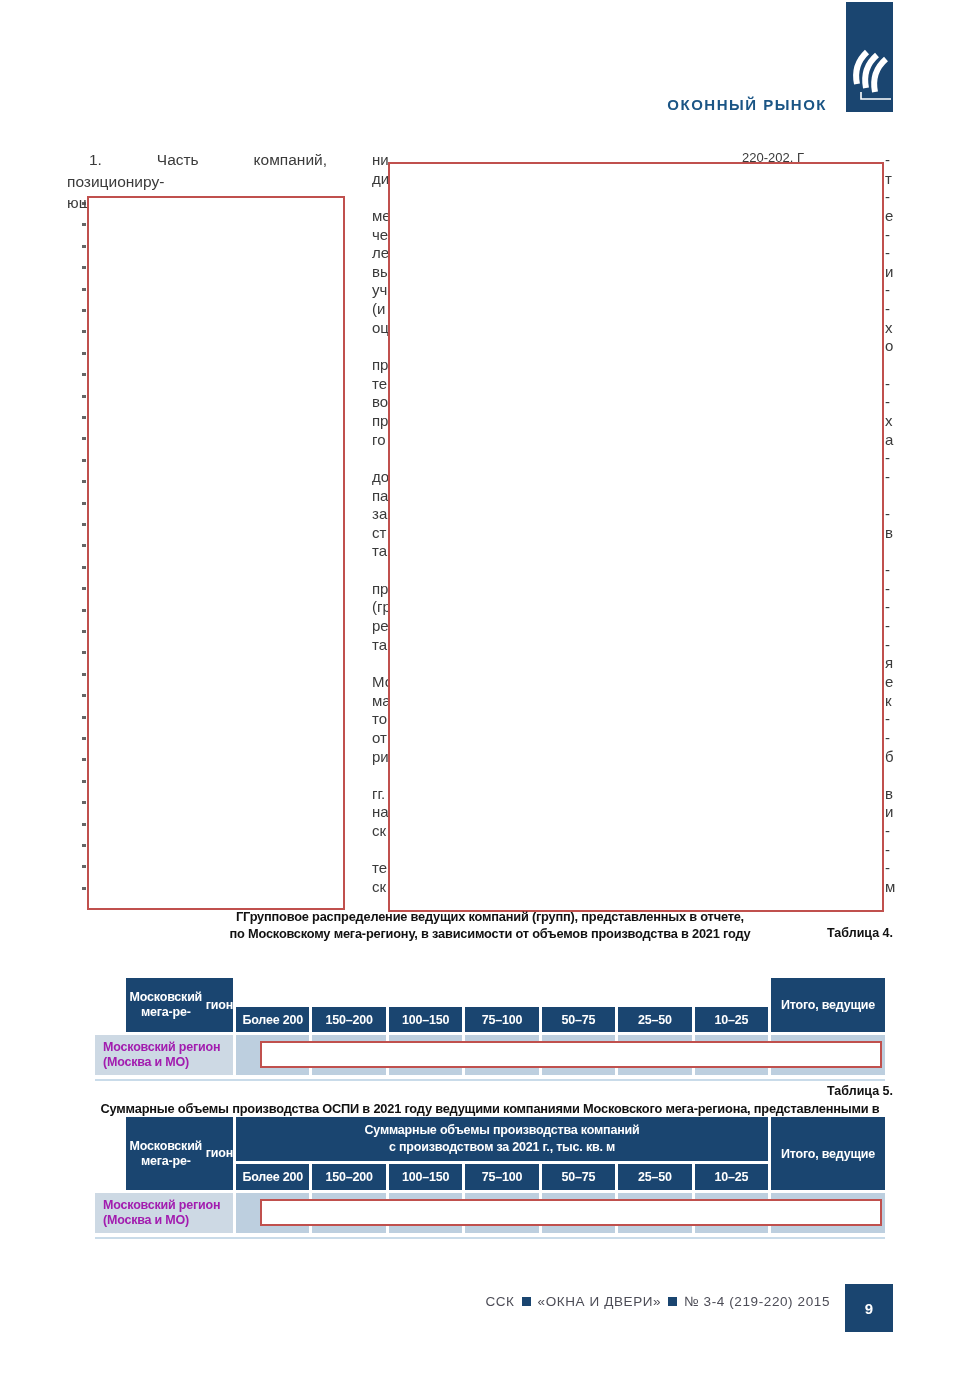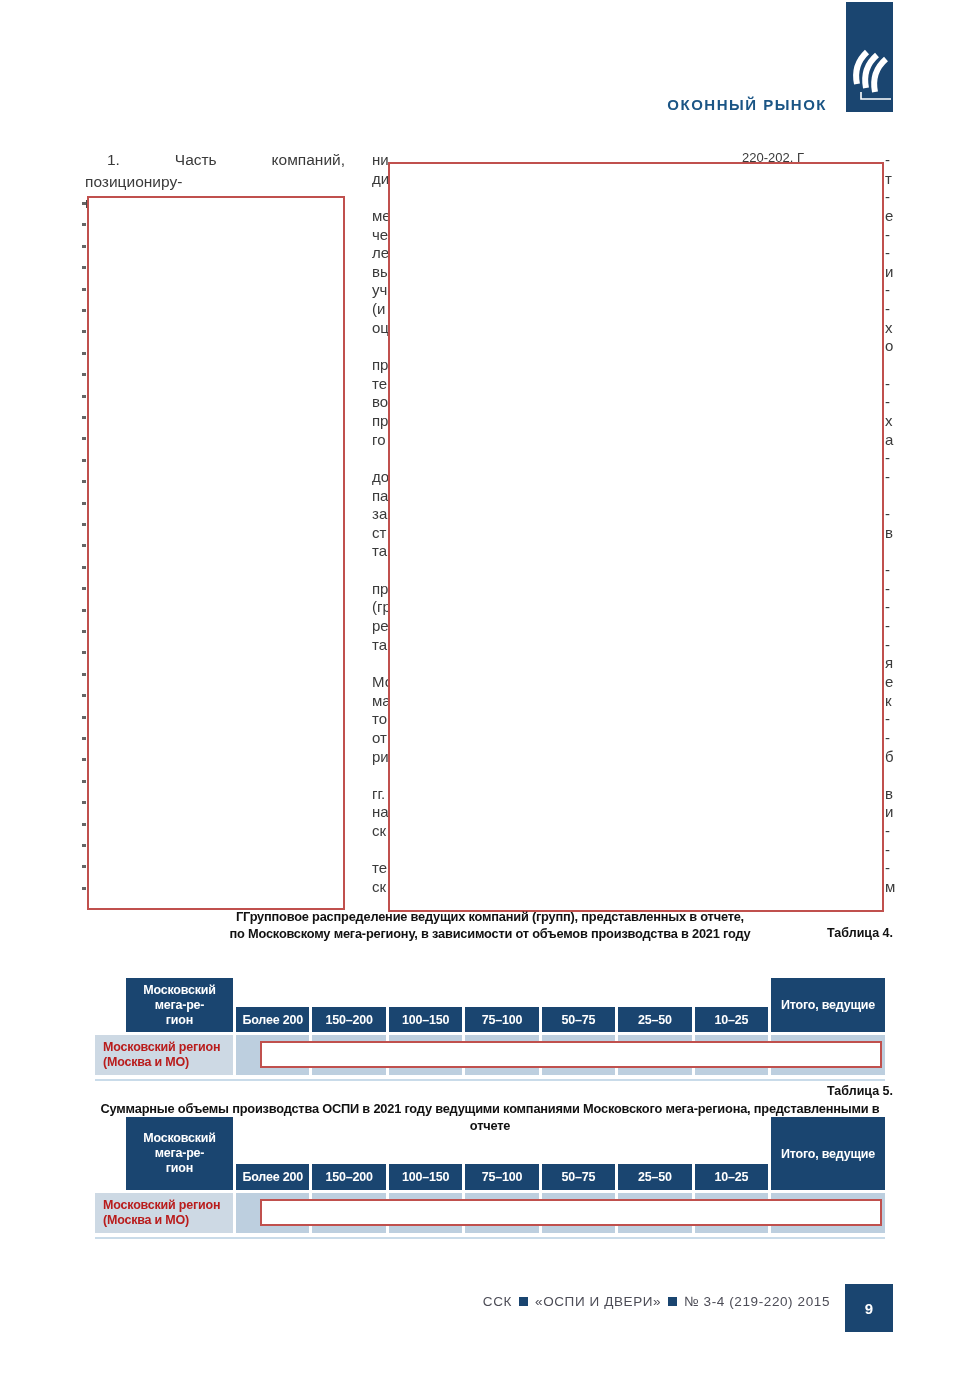--- a/index.html
+++ b/index.html
@@ -5,21 +5,21 @@
   html,body{margin:0;padding:0;background:#ffffff;}
   .page{position:relative;width:980px;height:1385px;background:#ffffff;overflow:hidden;
         font-family:"Liberation Sans", sans-serif;color:#3a3a3a;}
 
   
   .header-title{position:absolute;top:96px;right:153px;font-size:15px;font-weight:bold;
                 letter-spacing:1.5px;color:#1b5585;}
   .logo{position:absolute;left:846px;top:2px;width:47px;height:110px;}
 
   
-  .leftcol{position:absolute;left:85px;top:149px;width:260px;font-size:15.5px;
+  .leftcol{position:absolute;left:67px;top:149px;width:260px;font-size:15.5px;
            line-height:21.5px;color:#3a3a3a;}
   .leftcol .l1{text-indent:22px;text-align:justify;-moz-text-align-last:justify;text-align-last:justify;}
   .leftcol .l2{text-align:justify;-moz-text-align-last:justify;text-align-last:justify;}
 
   .frag-col{position:absolute;top:151px;font-size:15px;color:#3a3a3a;}
   .frag-mid{left:372px;width:42px;}
   .frag-right{left:885px;width:14px;}
   .frag-line{height:18.65px;line-height:18.65px;white-space:pre;overflow:visible;}
 
   .frag-top{position:absolute;left:742px;top:150px;width:110px;height:13px;overflow:hidden;
@@ -42,25 +42,25 @@
              font-weight:bold;color:#111;line-height:17px;letter-spacing:-0.2px;}
   .ttl4{top:908px;} .ttl5{top:1100px;}
 
   .tbl{position:absolute;left:95px;width:790px;display:grid;
        grid-template-columns:138px repeat(7,1fr) 114px;gap:3px;}
   .tbl4{top:978px;grid-template-rows:26px 25px 40px;}
   .tbl5{top:1117px;grid-template-rows:44px 26px 40px;}
   .cell{display:flex;align-items:center;justify-content:center;text-align:center;
         font-size:12.5px;font-weight:bold;letter-spacing:-0.2px;}
   .head{background:#1a4570;color:#ffffff;}
-  .rowhead{grid-column:1;grid-row:1/3;flex-direction:column;line-height:15px;margin-left:31px;}
+  .rowhead{grid-column:1;grid-row:1/3;flex-direction:row;line-height:15px;margin-left:31px;}
   .span7{grid-column:2/9;grid-row:1;flex-direction:column;line-height:17px;}
   .total{grid-column:9;grid-row:1/3;}
   .range{grid-row:2;}
-  .datalabel{grid-column:1;grid-row:3;background:#cdd9e4;color:#b91c1c;
+  .datalabel{grid-column:1;grid-row:3;background:#cdd9e4;color:#a21caf;
              align-items:flex-start;flex-direction:column;
              text-align:left;padding-left:8px;box-sizing:border-box;line-height:15px;}
   .datacell{grid-row:3;background:#bdcfdf;}
   .hairline{position:absolute;left:95px;width:790px;height:2px;background:#c9dbe9;}
   .hl4{top:1079px;} .hl5{top:1237px;}
 
   
   .footer{position:absolute;top:1294px;right:150px;font-size:13.5px;color:#4d4d57;
           letter-spacing:0.6px;white-space:nowrap;}
   .footer .sq{display:inline-block;width:9px;height:9px;background:#1a4570;
@@ -213,20 +213,24 @@
   <div class="hairline hl4"></div>
   <div class="redbox box-c"></div>
 
   <div class="tbl-label lbl5">Таблица 5.</div>
   <div class="tbl-title ttl5">Суммарные объемы производства ОСПИ в 2021 году ведущими компаниями Московского мега-региона, представленными в отчете</div>
   <div class="tbl tbl5">
     <div class="cell head rowhead">
       <span>Московский мега-ре-</span>
       <span>гион</span>
     </div>
+    <div class="cell head span7">
+      <span>Суммарные объемы производства компаний</span>
+      <span>с производством за 2021 г., тыс. кв. м</span>
+    </div>
     <div class="cell head total">Итого, ведущие</div>
     <div class="cell head range">Более 200</div>
     <div class="cell head range">150–200</div>
     <div class="cell head range">100–150</div>
     <div class="cell head range">75–100</div>
     <div class="cell head range">50–75</div>
     <div class="cell head range">25–50</div>
     <div class="cell head range">10–25</div>
     <div class="cell datalabel">
       <span>Московский регион</span>
@@ -238,17 +242,17 @@
     <div class="cell datacell"></div>
     <div class="cell datacell"></div>
     <div class="cell datacell"></div>
     <div class="cell datacell"></div>
     <div class="cell datacell"></div>
   </div>
   <div class="hairline hl5"></div>
   <div class="redbox box-d"></div>
 
   <div class="footer">
-    <span>ССК</span><span class="sq"></span><span>«ОСПИ И ДВЕРИ»</span><span class="sq"></span><span>№ 3-4 (219-220) 2015</span>
+    <span>ССК</span><span class="sq"></span><span>«ОКНА И ДВЕРИ»</span><span class="sq"></span><span>№ 3-4 (219-220) 2015</span>
   </div>
   <div class="pagenum">9</div>
 
 </div>
 
 </body></html>

